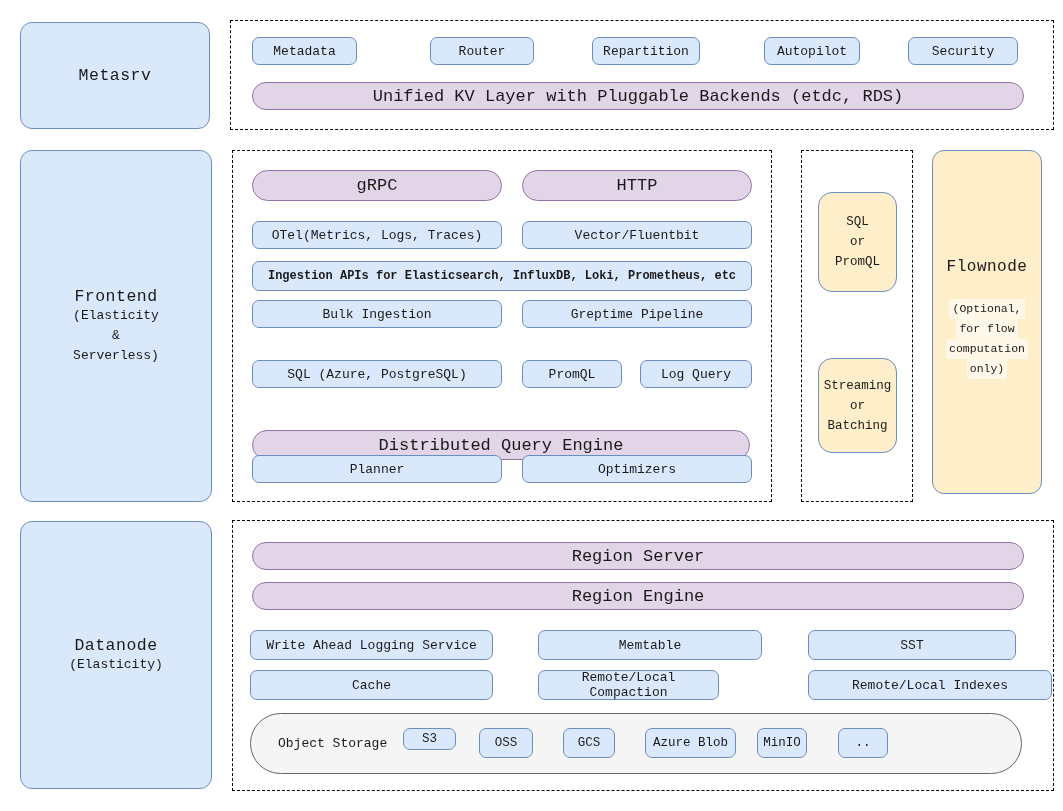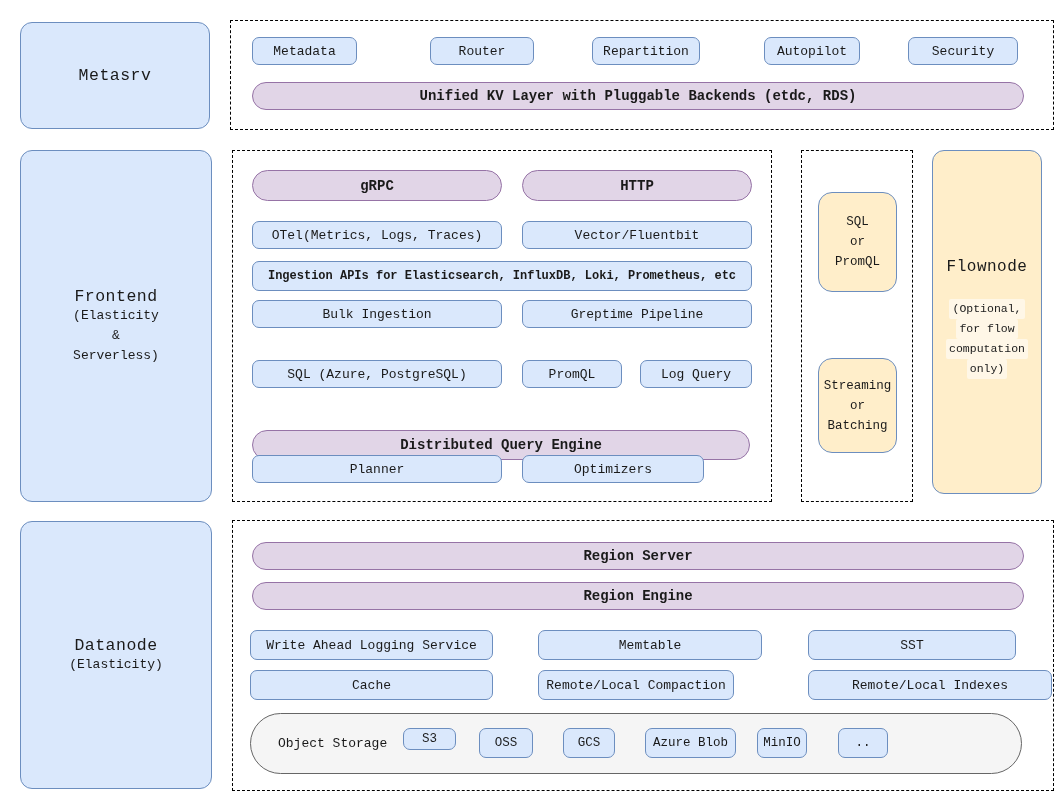--- a/index.html
+++ b/index.html
@@ -14,21 +14,21 @@
     position:relative;width:1063px;height:811px;background:#ffffff;
     font-family:"Liberation Mono","DejaVu Sans Mono",monospace;
     color:var(--ink);overflow:hidden;
   }
   .abs{position:absolute;box-sizing:border-box;}
   .center{display:flex;align-items:center;justify-content:center;text-align:center;}
   .col{display:flex;flex-direction:column;align-items:center;justify-content:center;text-align:center;}
 
   .bigblue{background:var(--blue-fill);border:1px solid var(--blue-border);border-radius:12px;}
   .box{background:var(--blue-fill);border:1px solid var(--blue-border);border-radius:7px;font-size:13px;}
-  .pill{background:var(--purple-fill);border:1px solid var(--purple-border);border-radius:999px;font-size:14px;font-weight:bold;}
+  .pill{background:var(--purple-fill);border:1px solid var(--purple-border);border-radius:999px;font-size:17px;}
   .ybox{background:var(--yellow-fill);border:1px solid var(--yellow-border);border-radius:14px;font-size:12.5px;line-height:20px;}
   .dashed{border:1px dashed #000;background:#fff;}
   .storagewrap{background:var(--gray-fill);border:1px solid var(--gray-border);border-radius:999px;}
 
   .title{font-size:16.5px;letter-spacing:.5px;}
   .subline{font-size:13px;line-height:20px;}
   .bold{font-weight:bold;font-size:12px;}
   .notewrap{font-size:11.5px;line-height:20px;margin-top:22px;}
   .hl{background:rgba(255,255,255,.55);padding:0 3px;border-radius:2px;}
 </style>
@@ -107,21 +107,21 @@
     <span>Log Query</span>
   </div>
 
   <div class="abs pill center" style="left:252px;top:430px;width:498px;height:30px">
     <span>Distributed Query Engine</span>
   </div>
 
   <div class="abs box center" style="left:252px;top:455px;width:250px;height:28px">
     <span>Planner</span>
   </div>
-  <div class="abs box center" style="left:522px;top:455px;width:182px;height:28px">
+  <div class="abs box center" style="left:522px;top:455px;width:230px;height:28px">
     <span>Optimizers</span>
   </div>
 
   <div class="abs dashed" style="left:801px;top:150px;width:112px;height:352px"></div>
 
   <div class="abs ybox col" style="left:818px;top:192px;width:79px;height:100px">
     <span>SQL</span>
     <span>or</span>
     <span>PromQL</span>
   </div>
@@ -164,21 +164,21 @@
   <div class="abs box center" style="left:538px;top:630px;width:224px;height:30px">
     <span>Memtable</span>
   </div>
   <div class="abs box center" style="left:808px;top:630px;width:208px;height:30px">
     <span>SST</span>
   </div>
 
   <div class="abs box center" style="left:250px;top:670px;width:243px;height:30px">
     <span>Cache</span>
   </div>
-  <div class="abs box center" style="left:538px;top:670px;width:196px;height:30px">
+  <div class="abs box center" style="left:538px;top:670px;width:181px;height:30px">
     <span>Remote/Local Compaction</span>
   </div>
   <div class="abs box center" style="left:808px;top:670px;width:244px;height:30px">
     <span>Remote/Local Indexes</span>
   </div>
 
   <div class="abs storagewrap" style="left:250px;top:713px;width:772px;height:61px"></div>
   <div class="abs" style="left:278px;top:736px;font-size:13px">Object Storage</div>
 
   <div class="abs box center" style="left:403px;top:728px;width:53px;height:22px;font-size:12.5px">

